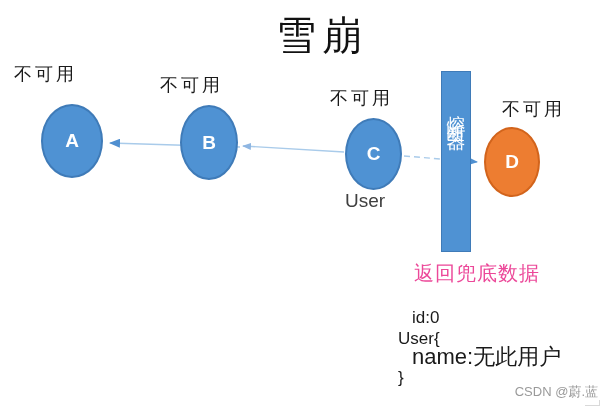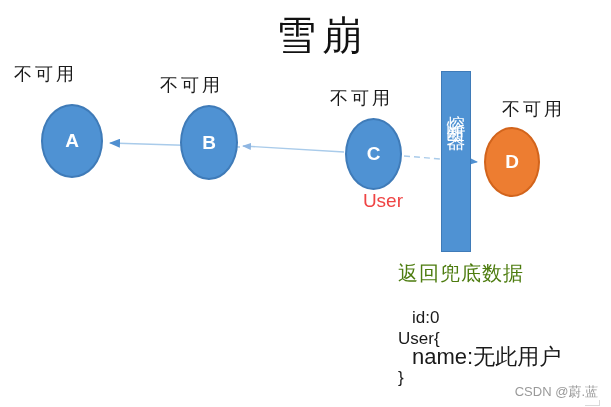--- a/index.html
+++ b/index.html
@@ -77,32 +77,32 @@
     letter-spacing: 9px;
     color: #ffffff;
     font-size: 19px;
     white-space: nowrap;
   }
   .user-caption {
     position: absolute;
     left: 345px;
     top: 190px;
     width: 58px;
-    text-align: right;
+    text-align: left;
     font-size: 19px;
-    color: #ef4444;
+    color: #404040;
     z-index: 4;
   }
   .fallback-heading {
     position: absolute;
-    left: 398px;
+    left: 414px;
     top: 260px;
     font-size: 20px;
     letter-spacing: 1px;
-    color: #4d7c0f;
+    color: #ec4899;
     z-index: 4;
     white-space: nowrap;
   }
   .code-line {
     position: absolute;
     font-size: 17px;
     color: #1a1a1a;
     z-index: 4;
     white-space: nowrap;
   }

